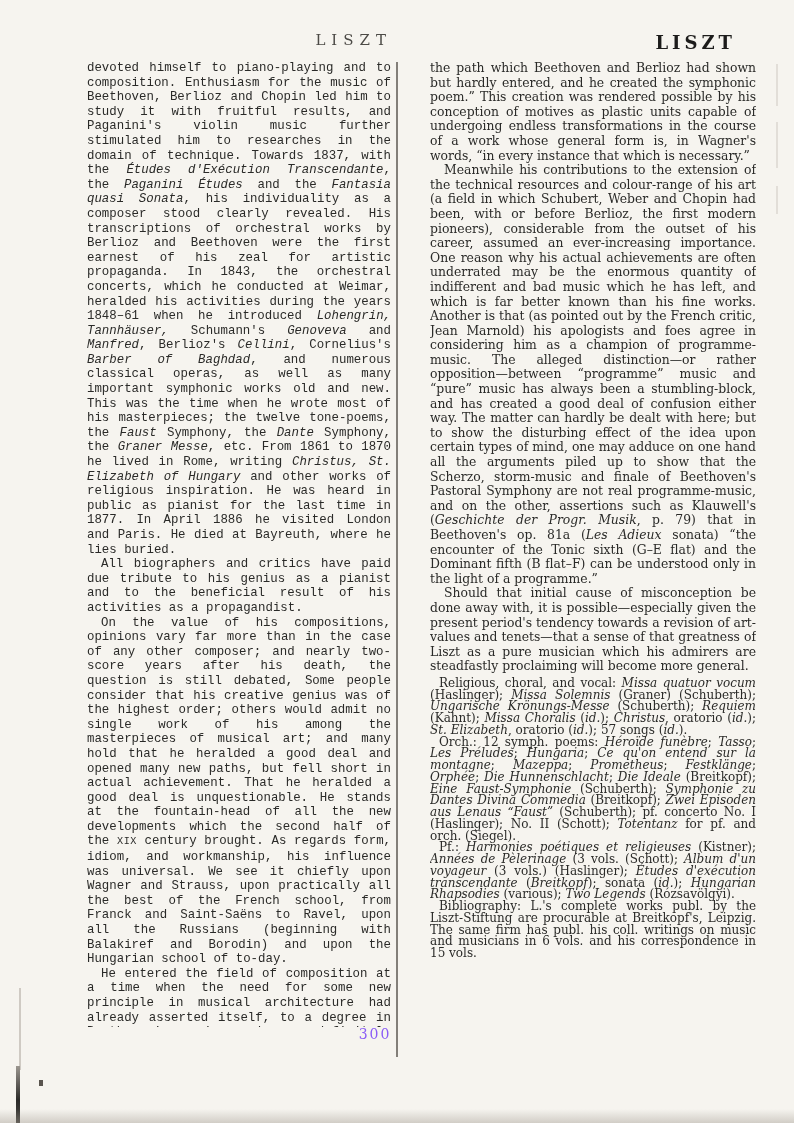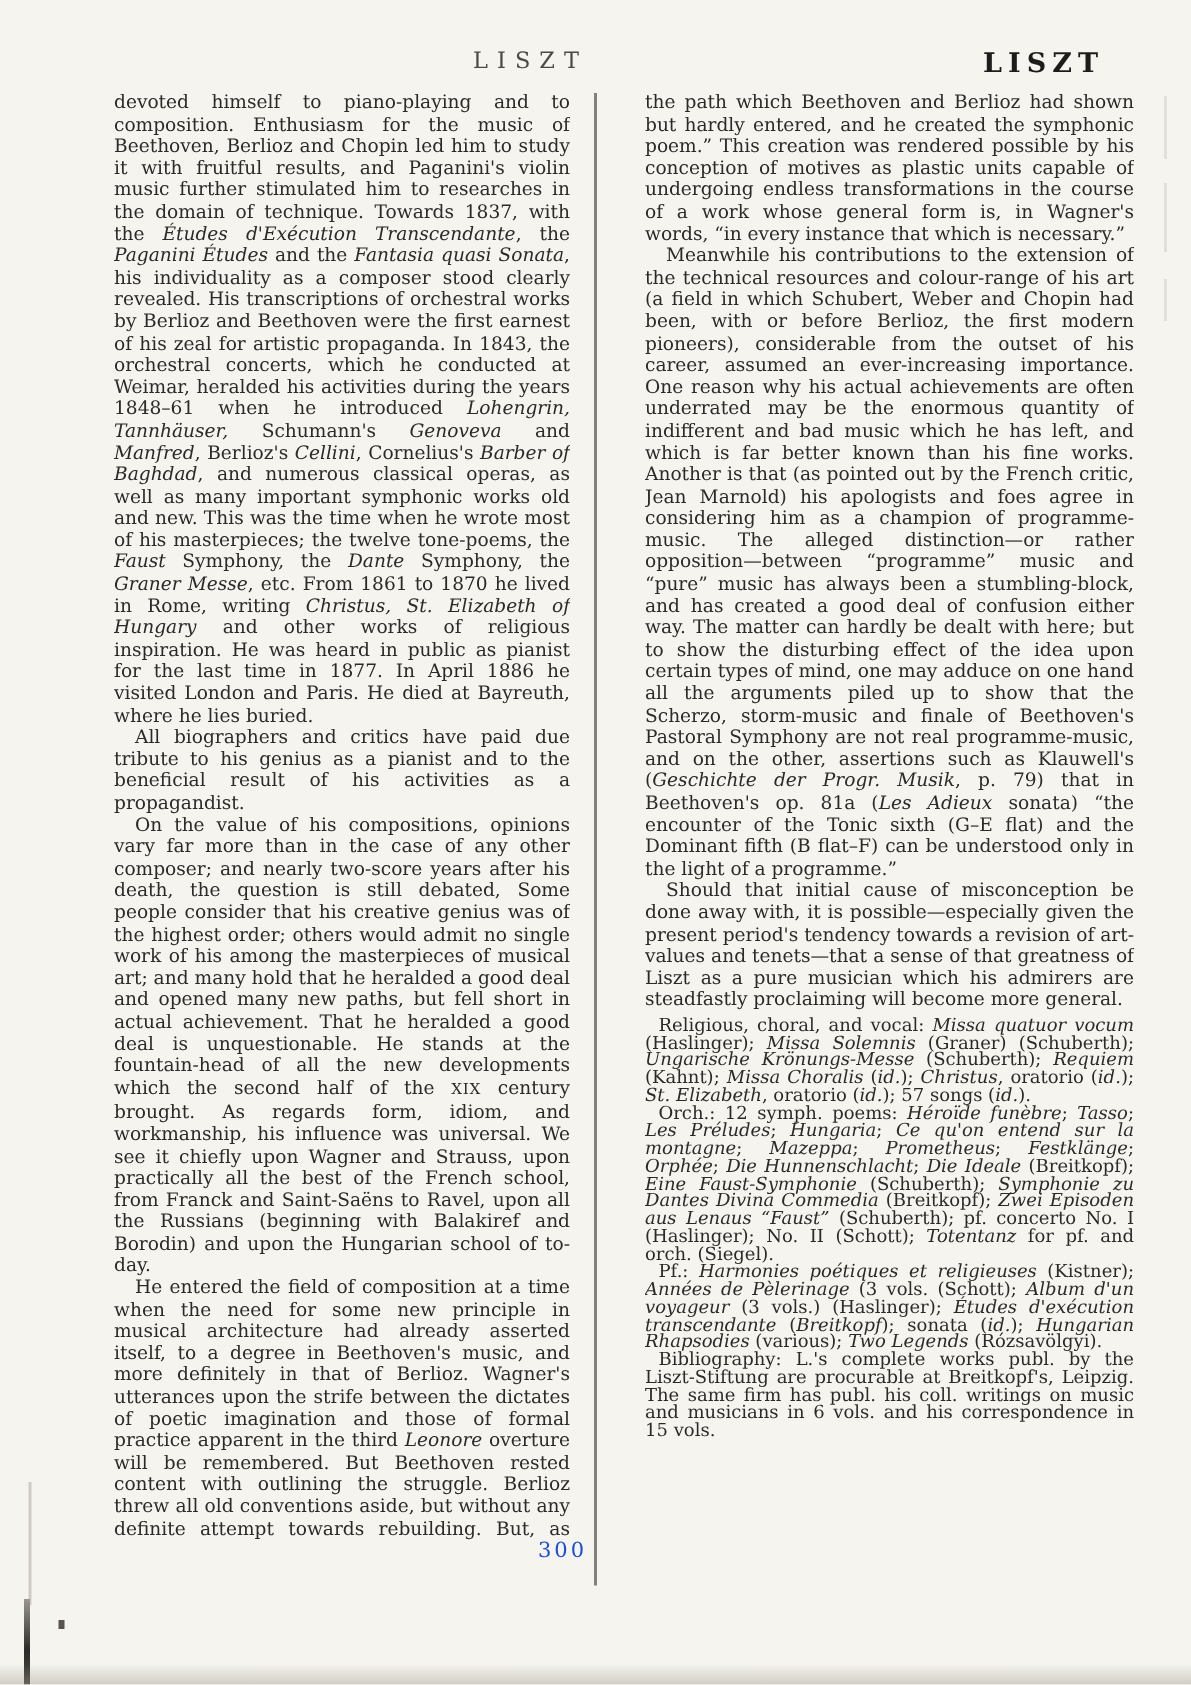--- a/index.html
+++ b/index.html
@@ -24,38 +24,38 @@
   }
   .hdr-right{
     left:410px;top:32px;width:326px;
     font-size:18px;letter-spacing:4px;color:#1d1c1b;font-weight:bold;
   }
   .col{
     position:absolute;overflow:hidden;
     text-align:justify;
     font-size:12.4px;line-height:14.6px;
   }
-  .col-left{left:76px;top:61px;width:304px;height:966px;}
+  .col-left{left:87px;top:61px;width:304px;height:966px;font-family:Liberation Mono, monospace;}
   .col-right{left:430px;top:61px;width:326px;height:1002px;}
   .col p{margin:0;padding:0;}
   .col p.ind{text-indent:14px;}
   .it{font-style:italic;}
   .sc{font-size:0.82em;letter-spacing:0.5px;}
   .works{
     margin-top:4px;
     font-size:12px;line-height:11.75px;
   }
   .works p.ind{text-indent:9px;}
   .divider{
     position:absolute;left:396px;top:62px;width:1.5px;height:995px;
     background:var(--divider);opacity:.85;
   }
   .pagenum{
     position:absolute;left:340px;top:1026px;width:70px;text-align:center;
-    font-size:14px;letter-spacing:2px;color:#1d4ed8;
+    font-size:14px;letter-spacing:2px;color:#8b5cf6;
   }
   .artifact{position:absolute;}
   .edge-faint{left:19px;top:988px;width:2px;height:82px;background:#cfcac3;}
   .edge-line{left:16px;top:1066px;width:4px;height:57px;
     background:linear-gradient(to bottom,#9b968f,#2b2a28 60%,#4a4843);}
   .speck{left:39px;top:1080px;width:4px;height:6px;background:#59544e;}
   .bottom-shade{left:0;bottom:0;width:794px;height:14px;
     background:linear-gradient(to bottom,rgba(154,146,136,0),rgba(150,142,132,.38));}
   .right-dash{left:776px;width:2px;background:#e2ded8;}
   .rd1{top:64px;height:42px;}

